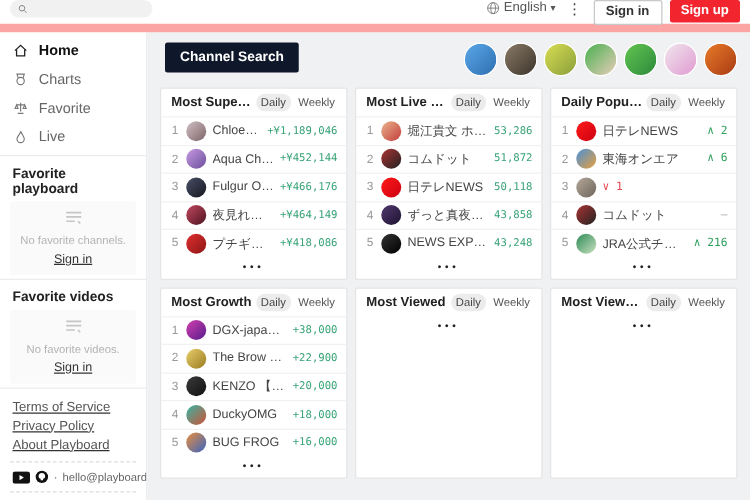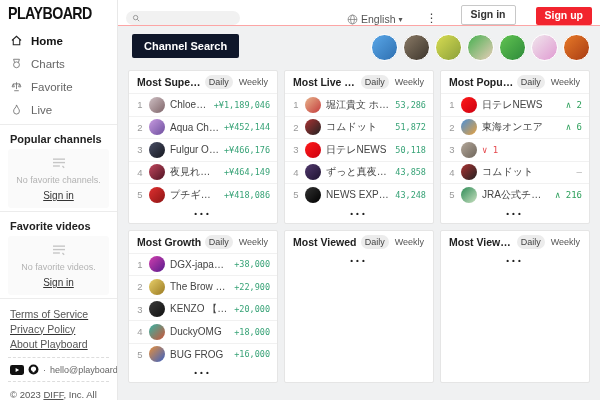--- a/index.html
+++ b/index.html
@@ -3,21 +3,21 @@
 <meta charset="utf-8">
 <style>
   html,body{margin:0;padding:0;width:600px;height:400px;overflow:hidden;background:#fff;
     font-family:"Liberation Sans",sans-serif;color:#333;}
   *{box-sizing:border-box;}
 
   
   .topbar{height:26px;display:flex;align-items:stretch;}
   .logo-area{width:118px;border-right:1px solid #e8e8e8;display:flex;align-items:center;padding-left:8px;flex-shrink:0;}
   .logo{font-weight:bold;font-size:15px;letter-spacing:-0.6px;white-space:nowrap;transform:scale(.95,1.08);transform-origin:left center;color:#111;cursor:pointer;}
-  .topbar-main{flex:1;border-bottom:1px solid #fca5a5;display:flex;align-items:flex-end;padding:0 8px;gap:20px;}
+  .topbar-main{flex:1;border-bottom:7px solid #fca5a5;display:flex;align-items:flex-start;padding:0 8px;gap:6px;}
   .search{width:114px;height:14px;background:#f1f1f1;border-radius:8px;display:flex;align-items:center;padding:0 6px;gap:3px;}
   .search svg{width:8px;height:8px;stroke:#888;fill:none;stroke-width:2;flex-shrink:0;}
   .search input{border:none;background:transparent;outline:none;width:100%;font-size:9.5px;font-family:inherit;padding:0;}
   .tb-spacer{flex:1;}
   .lang{display:flex;align-items:center;gap:3px;font-size:10.5px;color:#555;cursor:pointer;}
   .lang svg{width:11px;height:11px;stroke:#777;fill:none;stroke-width:1.3;}
   .caret{font-size:8px;color:#555;}
   .kebab{font-size:12px;color:#444;padding:0 3px;cursor:pointer;}
   .btn{border-radius:2px;font-size:10.5px;font-weight:bold;padding:3px 9px;cursor:pointer;white-space:nowrap;line-height:1.1;}
   .btn-signin{border:1px solid #c8c8c8;background:#fff;color:#333;}
@@ -68,23 +68,20 @@
   .row-name{flex:1;font-size:10px;color:#444;white-space:nowrap;overflow:hidden;text-overflow:ellipsis;min-width:0;}
   .row-value{font-size:8.5px;font-family:"DejaVu Sans Mono",monospace;text-align:left;flex-shrink:0;}
   .row-change{font-size:9px;text-align:right;flex-shrink:0;font-family:"DejaVu Sans Mono",monospace;}
 
   .panel-more{text-align:center;padding:3px 0 5px;font-size:8px;letter-spacing:3px;color:#222;font-weight:bold;cursor:pointer;}
 </style>
 </head>
 <body>
 
 <div class="topbar">
-  <div class="logo-area">
-    <span class="logo">PLAYBOARD</span>
-  </div>
   <div class="topbar-main">
     <div class="search">
       <svg viewBox="0 0 20 20">
           <circle cx="9" cy="9" r="5.5"></circle>
           <path d="M13.5 13.5 L18 18"></path>
         </svg>
       <input placeholder="" style="">
     </div>
     <div class="tb-spacer"></div>
     <div class="lang">
@@ -130,21 +127,21 @@
       <span>Favorite</span>
     </div>
     <div class="nav-item">
       <svg viewBox="0 0 20 20">
           <path d="M10 3 C10 7 5.5 8.5 5.5 12.5 A4.5 4.5 0 0 0 14.5 12.5 C14.5 9.5 12 8 10 3 Z"></path>
         </svg>
       <span>Live</span>
     </div>
 
     <div class="side-divider"></div>
-    <div class="fav-header">Popular channels</div>
+    <div class="fav-header">Favorite playboard</div>
     <div class="empty-box">
       <svg viewBox="0 0 20 14">
           <path d="M3 2.5 H17"></path>
           <path d="M3 6.5 H17"></path>
           <path d="M3 10.5 H11"></path>
           <path d="M14 10.5 L16 12.5"></path>
         </svg>
       <div class="empty-text">No favorite channels.</div>
       <span class="empty-signin">Sign in</span>
     </div>
@@ -270,21 +267,21 @@
           <div class="list-row">
             <span class="rank">5</span>
             <span class="row-avatar" style="background: linear-gradient(135deg, rgb(51, 51, 51), rgb(0, 0, 0));"></span>
             <span class="row-name">NEWS EXP…</span>
             <span class="row-value" style="color: rgb(56, 163, 119);">43,248</span>
           </div>
           <div class="panel-more">•••</div>
         </div>
         <div class="panel">
           <div class="panel-header">
-            <div class="panel-title">Most Popular</div>
+            <div class="panel-title">Daily Popular</div>
             <span class="tab on">Daily</span>
             <span class="tab off">Weekly</span>
           </div>
           <div class="list-row">
             <span class="rank">1</span>
             <span class="row-avatar" style="background: linear-gradient(135deg, rgb(255, 26, 26), rgb(204, 0, 16));"></span>
             <span class="row-name">日テレNEWS</span>
             <span class="row-change" style="color: rgb(46, 160, 92);">∧ 2</span>
           </div>
           <div class="list-row">

